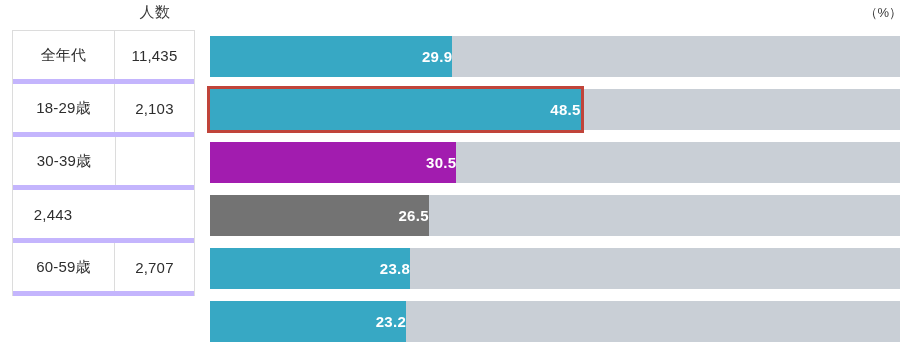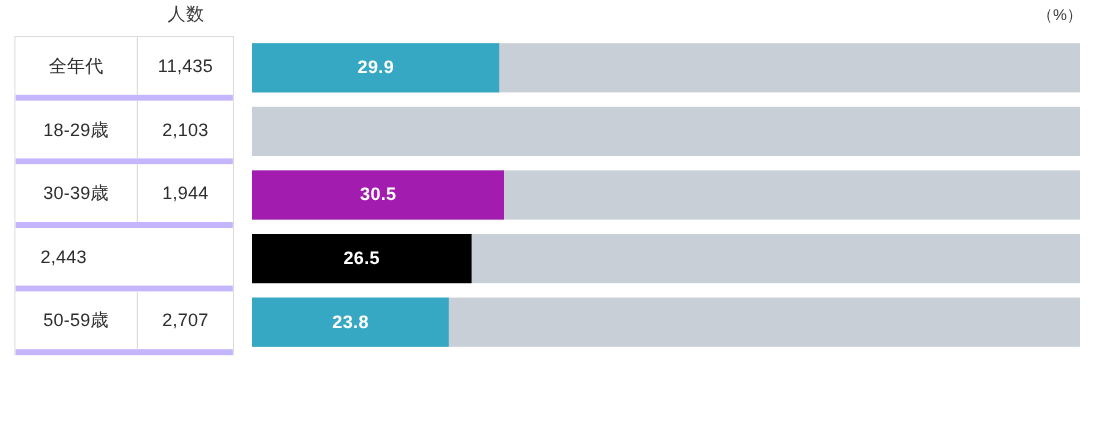--- a/index.html
+++ b/index.html
@@ -105,21 +105,22 @@
     background: #c9cfd6;
   }
   .fill {
     position: absolute;
     left: 0;
     top: 6px;
     height: 41px;
     background: #37a8c4;
     display: flex;
     align-items: center;
-    justify-content: center;
+    justify-content: flex-end;
+    padding-left: 36px;
   }
   .fill .val {
     color: #ffffff;
     font-size: 15px;
     font-weight: bold;
     letter-spacing: 0.3px;
     line-height: 1;
   }
   .bar-row.highlight .fill {
     outline: 3px solid #c0443a;
@@ -143,65 +144,73 @@
       <div class="tcell value">11,435</div>
     </div>
 
     <div class="trow">
       <div class="tcell label">18-29歳</div>
       <div class="tcell value">2,103</div>
     </div>
 
     <div class="trow">
       <div class="tcell label">30-39歳</div>
-      <div class="tcell value">1,944</div>
     </div>
 
     <div class="trow">
       <div class="tcell value">2,443</div>
     </div>
 
     <div class="trow">
-      <div class="tcell label">50-59歳</div>
+      <div class="tcell label">60-59歳</div>
       <div class="tcell value">2,707</div>
     </div>
 
 
   </div>
 
   <div class="bars-area">
 
     <div class="bar-row">
       <div class="track" style="background: rgb(201, 207, 214);"></div>
       <div class="fill" style="width: 206.31px; background: rgb(55, 168, 196);">
         <span class="val">29.9</span>
       </div>
     </div>
 
     <div class="bar-row highlight">
       <div class="track" style="background: rgb(201, 207, 214);"></div>
+      <div class="fill" style="width: 334.65px; background: rgb(55, 168, 196); outline: rgb(192, 68, 58) solid 3px;">
+        <span class="val">48.5</span>
+      </div>
     </div>
 
     <div class="bar-row">
       <div class="track" style="background: rgb(201, 207, 214);"></div>
       <div class="fill" style="width: 210.45px; background: #a21caf;">
         <span class="val">30.5</span>
       </div>
     </div>
 
     <div class="bar-row">
       <div class="track" style="background: rgb(201, 207, 214);"></div>
-      <div class="fill" style="width: 182.85px; background: #000000;">
+      <div class="fill" style="width: 182.85px; background: #737373;">
         <span class="val">26.5</span>
       </div>
     </div>
 
     <div class="bar-row">
       <div class="track" style="background: rgb(201, 207, 214);"></div>
       <div class="fill" style="width: 164.22px; background: rgb(55, 168, 196);">
         <span class="val">23.8</span>
       </div>
     </div>
 
+    <div class="bar-row">
+      <div class="track" style="background: rgb(201, 207, 214);"></div>
+      <div class="fill" style="width: 160.08px; background: rgb(55, 168, 196);">
+        <span class="val">23.2</span>
+      </div>
+    </div>
 
   </div>
 
 </div>
 
 </body></html>

